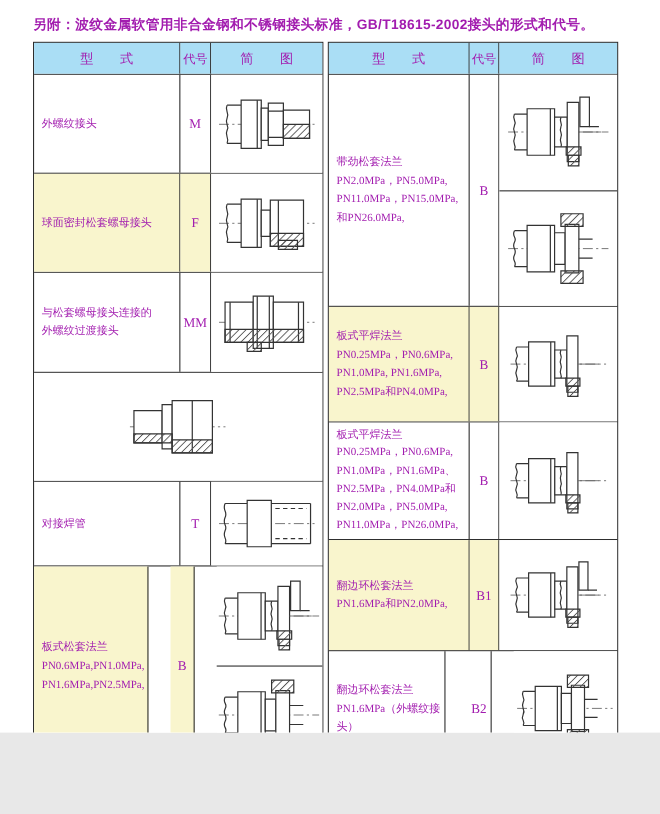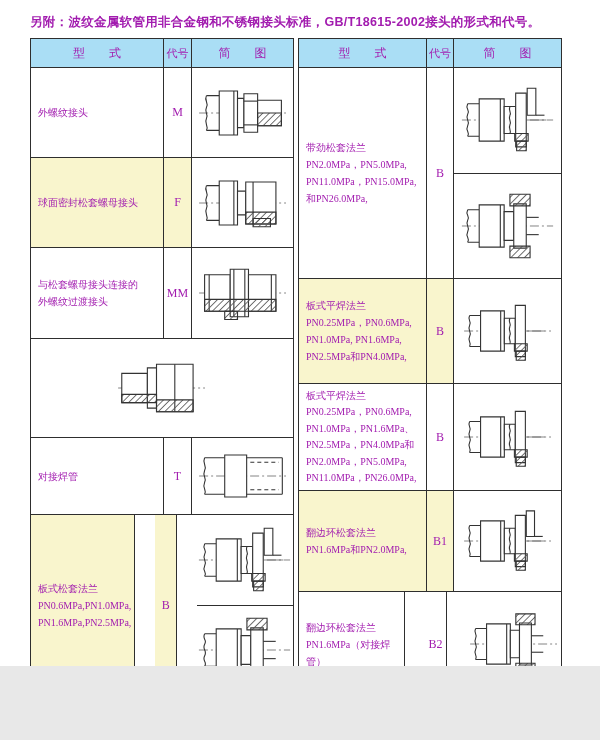--- a/index.html
+++ b/index.html
@@ -314,21 +314,21 @@
       <div class="c-diag">
         <svg class="diag" viewBox="0 0 100 70">
             <use href="#sym-flange-tall"></use>
           </svg>
       </div>
     </div>
 
     <div class="row" style="height:104px">
       <div class="cell c-type">
         <div>翻边环松套法兰</div>
-        <div>PN1.6MPa（对接焊管）</div>
+        <div>PN1.6MPa（外螺纹接头）</div>
       </div>
       <div class="cell c-code">B2</div>
       <div class="c-diag">
         <svg class="diag" viewBox="0 0 100 70">
             <use href="#sym-pads"></use>
           </svg>
       </div>
     </div>
 
   </div>

